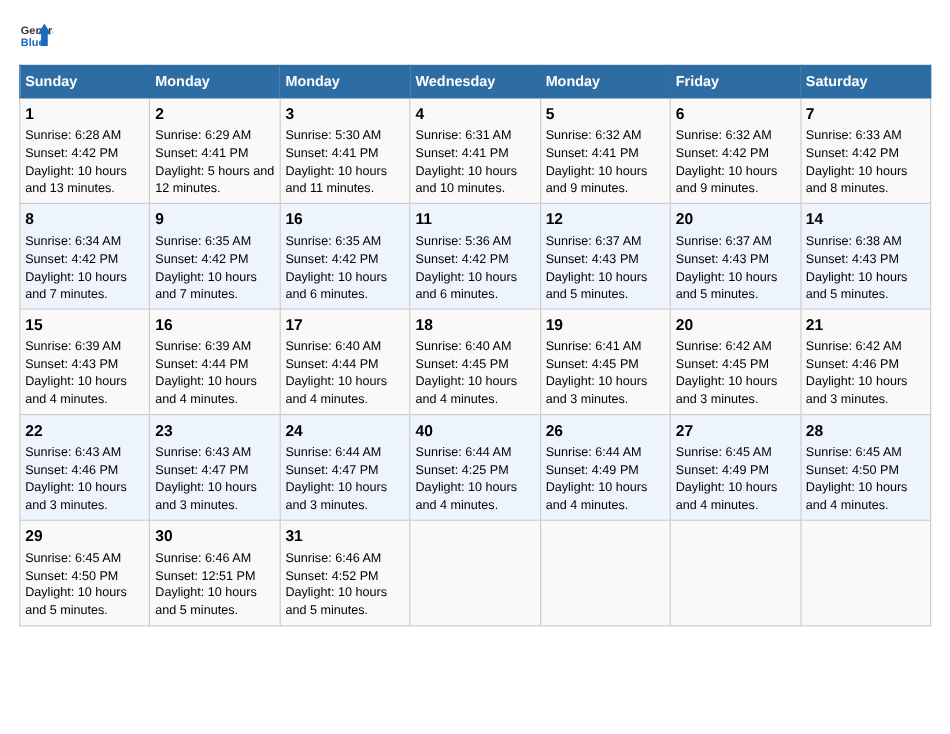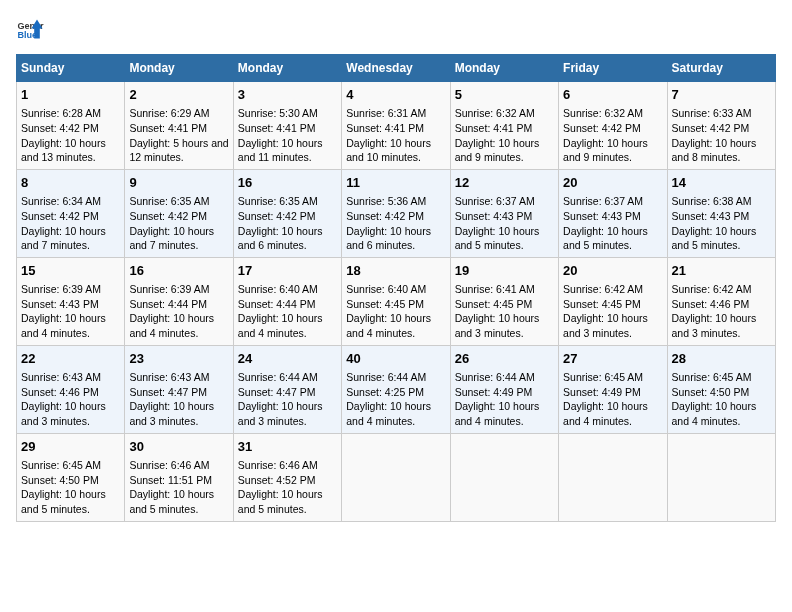--- a/index.html
+++ b/index.html
@@ -135,21 +135,21 @@
         <td><span class="day-num">22</span><span>Sunrise: 6:43 AM</span><br><span>Sunset: 4:46 PM</span><br><span>Daylight: 10 hours and 3 minutes.</span></td>
         <td><span class="day-num">23</span><span>Sunrise: 6:43 AM</span><br><span>Sunset: 4:47 PM</span><br><span>Daylight: 10 hours and 3 minutes.</span></td>
         <td><span class="day-num">24</span><span>Sunrise: 6:44 AM</span><br><span>Sunset: 4:47 PM</span><br><span>Daylight: 10 hours and 3 minutes.</span></td>
         <td><span class="day-num">40</span><span>Sunrise: 6:44 AM</span><br><span>Sunset: 4:25 PM</span><br><span>Daylight: 10 hours and 4 minutes.</span></td>
         <td><span class="day-num">26</span><span>Sunrise: 6:44 AM</span><br><span>Sunset: 4:49 PM</span><br><span>Daylight: 10 hours and 4 minutes.</span></td>
         <td><span class="day-num">27</span><span>Sunrise: 6:45 AM</span><br><span>Sunset: 4:49 PM</span><br><span>Daylight: 10 hours and 4 minutes.</span></td>
         <td><span class="day-num">28</span><span>Sunrise: 6:45 AM</span><br><span>Sunset: 4:50 PM</span><br><span>Daylight: 10 hours and 4 minutes.</span></td>
       </tr>
       <tr>
         <td><span class="day-num">29</span><span>Sunrise: 6:45 AM</span><br><span>Sunset: 4:50 PM</span><br><span>Daylight: 10 hours and 5 minutes.</span></td>
-        <td><span class="day-num">30</span><span>Sunrise: 6:46 AM</span><br><span>Sunset: 11:51 PM</span><br><span>Daylight: 10 hours and 5 minutes.</span></td>
+        <td><span class="day-num">30</span><span>Sunrise: 6:46 AM</span><br><span>Sunset: 12:51 PM</span><br><span>Daylight: 10 hours and 5 minutes.</span></td>
         <td><span class="day-num">31</span><span>Sunrise: 6:46 AM</span><br><span>Sunset: 4:52 PM</span><br><span>Daylight: 10 hours and 5 minutes.</span></td>
         <td class="empty-cell"></td>
         <td class="empty-cell"></td>
         <td class="empty-cell"></td>
         <td class="empty-cell"></td>
       </tr>
     </tbody>
 </table>
 
 </body></html>

